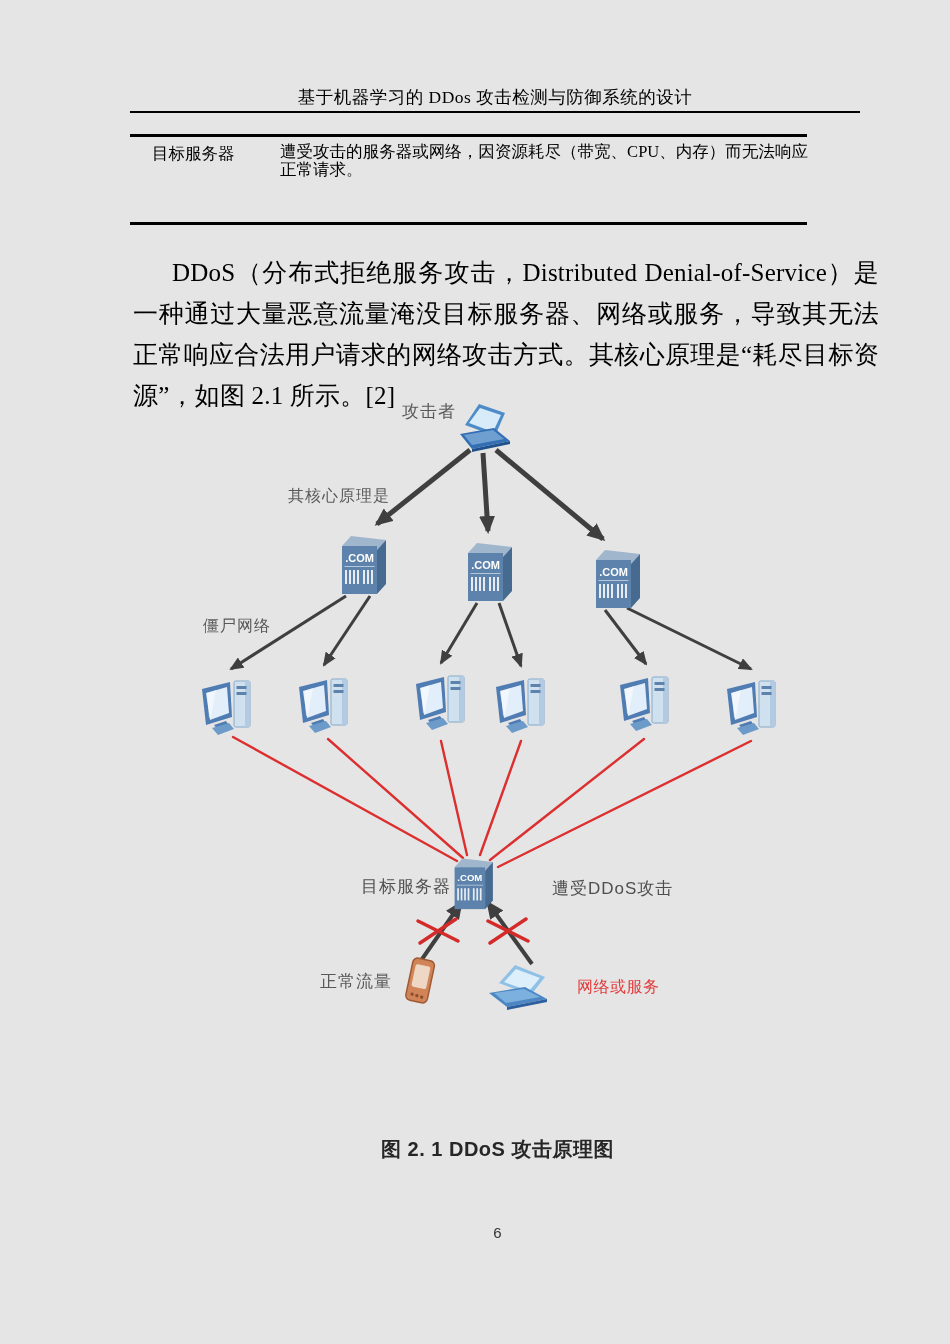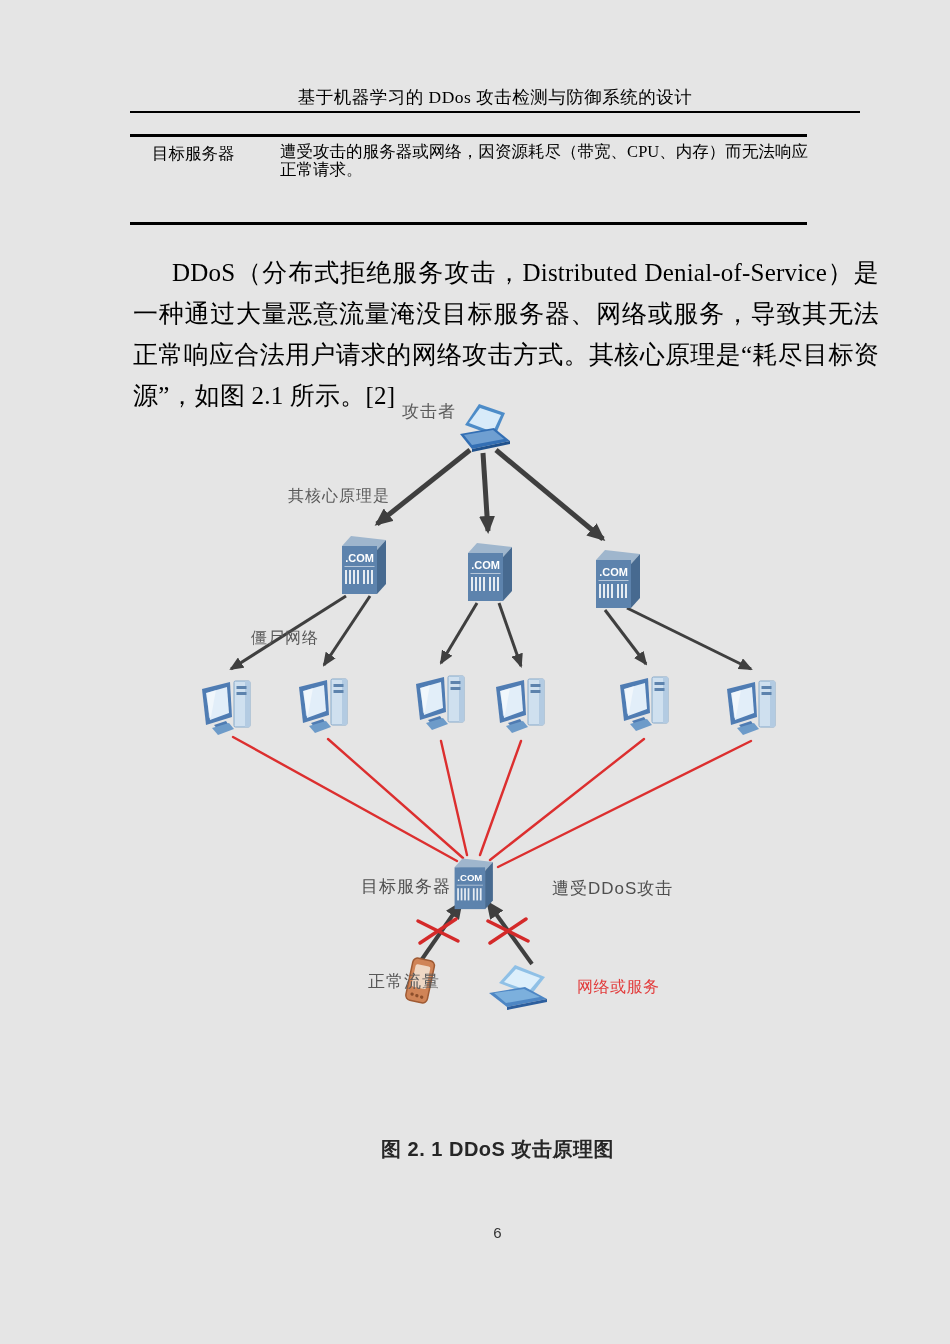--- a/index.html
+++ b/index.html
@@ -157,23 +157,23 @@
       <use href="#icoPC" x="362" y="283" width="60" height="62"></use>
       <use href="#icoPC" x="486" y="281" width="60" height="62"></use>
       <use href="#icoPC" x="593" y="285" width="60" height="62"></use>
       <use href="#icoServer" x="320" y="466" width="44" height="54"></use>
       <use href="#icoPhone" x="273" y="566" width="34" height="50"></use>
       <use href="#icoLaptopLight" x="355" y="575" width="66" height="46"></use>
     </svg>
 
     <div class="dlabel" style="left:272px;top:10px;font-size:17px;">攻击者</div>
     <div class="dlabel" style="left:158px;top:96px;">其核心原理是</div>
-    <div class="dlabel" style="left:73px;top:238px;margin-left:48px;">僵尸网络</div>
+    <div class="dlabel" style="left:73px;top:226px;">僵尸网络</div>
     <div class="dlabel dark" style="left:231px;top:485px;font-size:17px;">目标服务器</div>
     <div class="dlabel dark" style="left:422px;top:487px;font-size:17px;">遭受DDoS攻击</div>
-    <div class="dlabel" style="left:190px;top:580px;font-size:17px;margin-left:48px;">正常流量</div>
+    <div class="dlabel" style="left:190px;top:580px;font-size:17px;">正常流量</div>
     <div class="dlabel red" style="left:447px;top:587px;">网络或服务</div>
   </div>
 
   <div class="caption">图 2. 1 DDoS 攻击原理图</div>
   <div class="pagenum">6</div>
 
 </div>
 
 </body></html>

